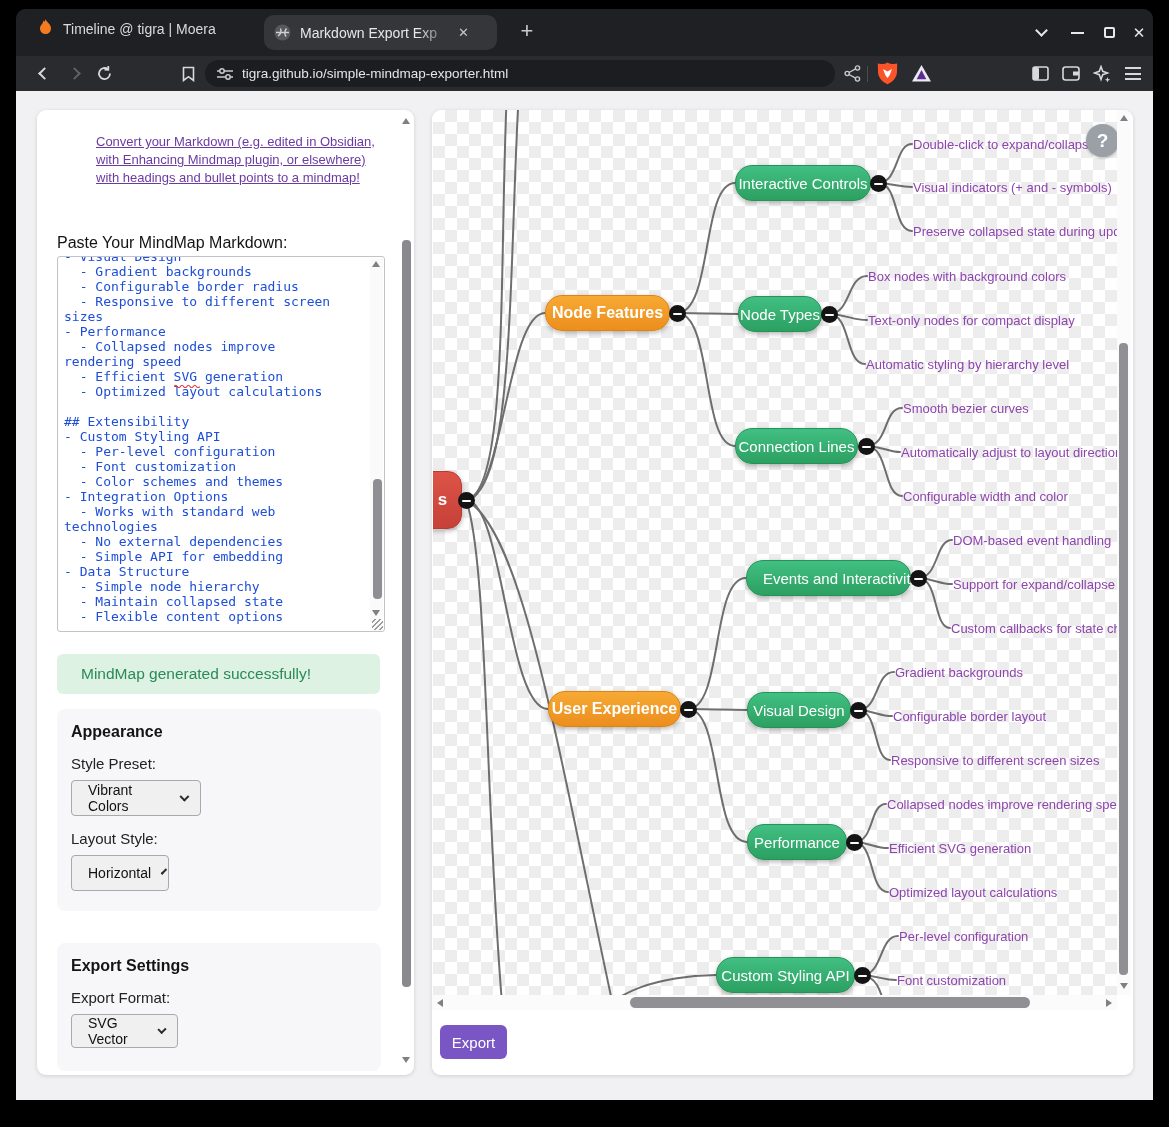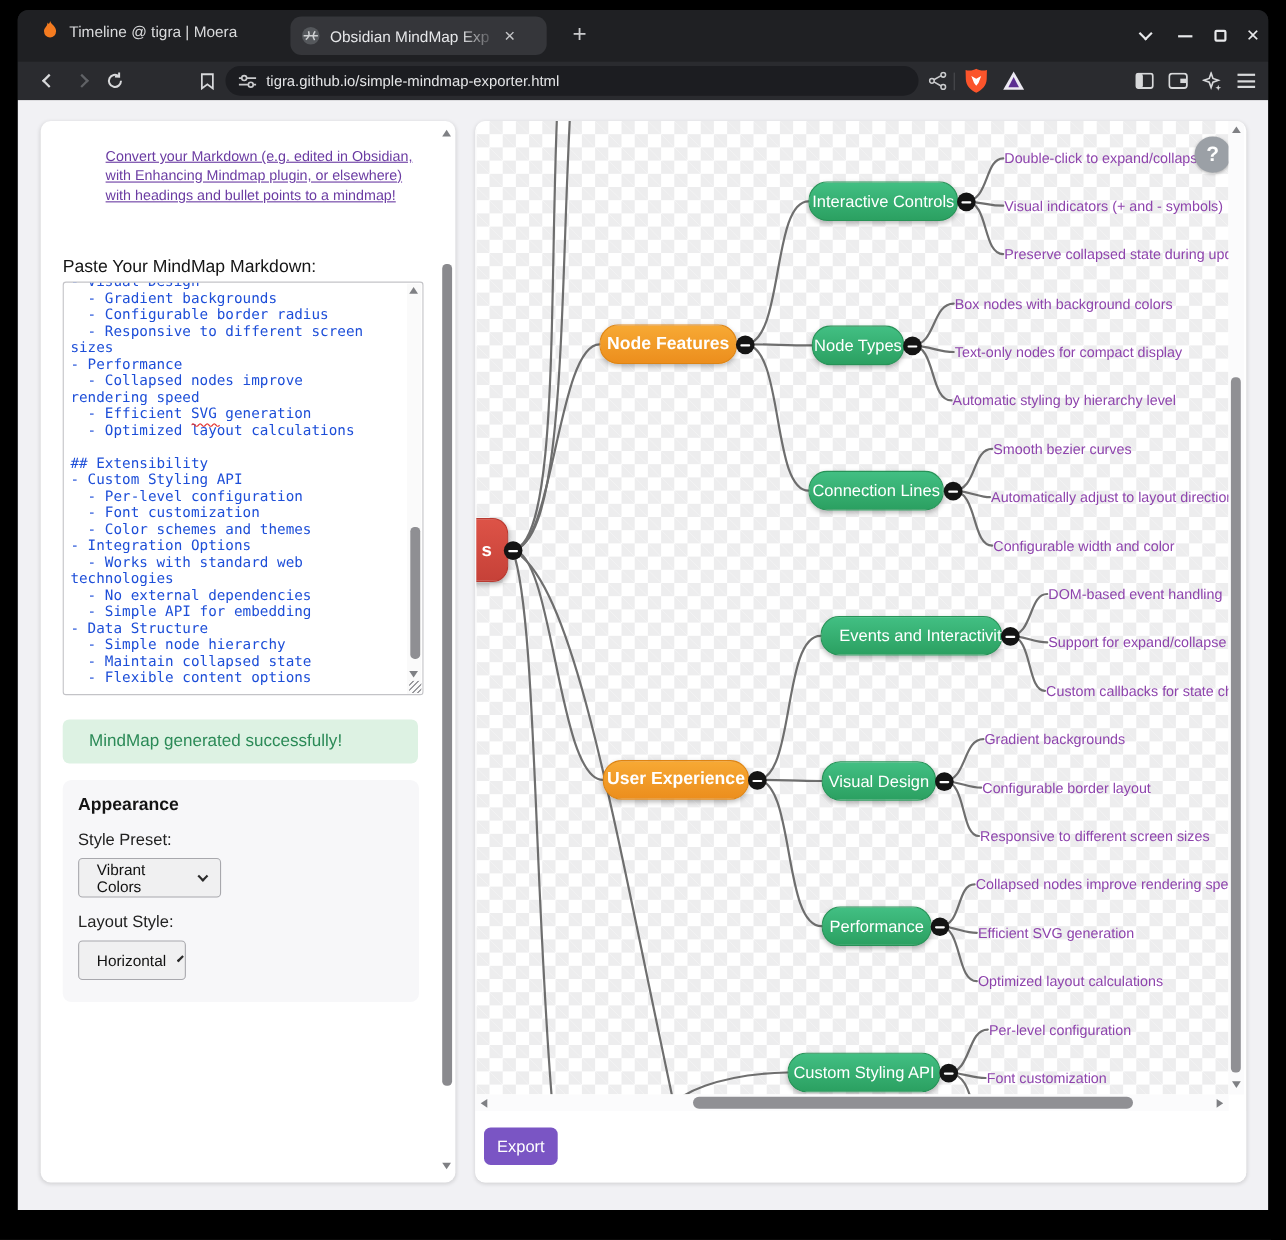--- a/index.html
+++ b/index.html
@@ -111,21 +111,21 @@
       </span>
       <span>Timeline @ tigra | Moera</span>
     </div>
     <div class="tab-active">
       <span>
         <svg width="17" height="17" viewBox="0 0 17 17">
               <circle cx="8.5" cy="8.5" r="8" fill="#55585c"></circle>
               <path d="M4 12 C7 10 7.5 7.5 6.5 4.5 M12.5 4.5 C10.5 7 10 9.5 12 12.5 M2 8.5 H15" stroke="#cfd1d3" stroke-width="1.4" fill="none"></path>
             </svg>
       </span>
-      <span class="ttl">Obsidian MindMap Exp</span>
+      <span class="ttl">Markdown Export Exp</span>
       <span class="tab-close">✕</span>
     </div>
     <div class="newtab">+</div>
     <div class="winctl" style="left:1010px;width:30px;justify-content:center;">
           <span class="chev-dn"></span>
         </div>
     <div class="winctl" style="left:1046px;width:30px;justify-content:center;">
           <span class="min-bar"></span>
         </div>
     <div class="winctl" style="left:1078px;width:30px;justify-content:center;">
@@ -262,20 +262,28 @@
           <span>Vibrant Colors</span>
           <span class="sel-chev"></span>
         </div>
         <div class="lbl">Layout Style:</div>
         <div class="select" style="width:98px;">
           <span>Horizontal</span>
           <span class="sel-chev"></span>
         </div>
       </div>
 
+      <div class="panel" style="top:833px;height:128px;">
+        <h3>Export Settings</h3>
+        <div class="lbl">Export Format:</div>
+        <div class="select" style="width:107px;height:34px;">
+          <span>SVG Vector</span>
+          <span class="sel-chev"></span>
+        </div>
+      </div>
 
       <span class="sb-arr arr-up" style="right:4px;top:8px;position:absolute;"></span>
       <div class="side-sb-thumb"></div>
       <span class="sb-arr arr-dn" style="right:4px;bottom:12px;position:absolute;"></span>
     </div>
 
     <div class="card right-card">
       <div class="viewport">
 
         <svg class="edges" width="684" height="885" viewBox="0 0 684 885" stroke="#5c5c5c" stroke-width="2" fill="none" stroke-linecap="round" opacity="0.88">

